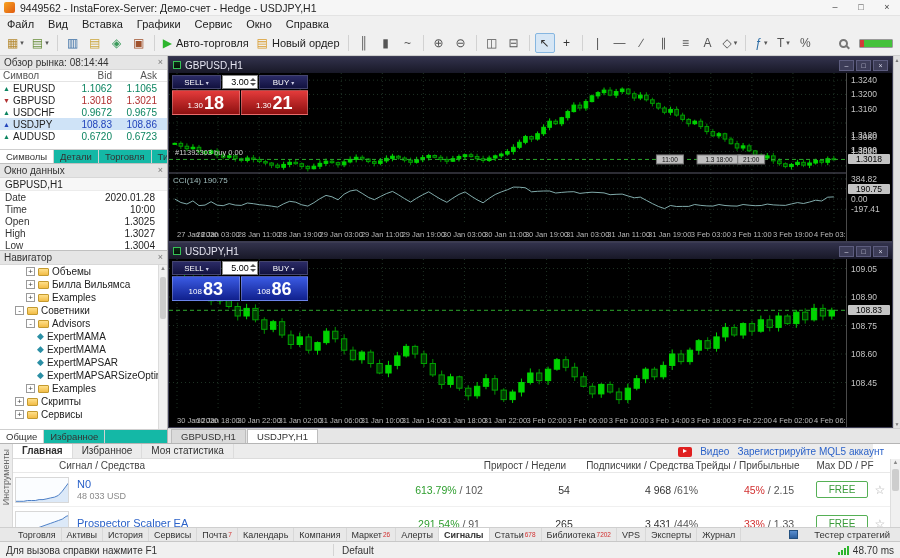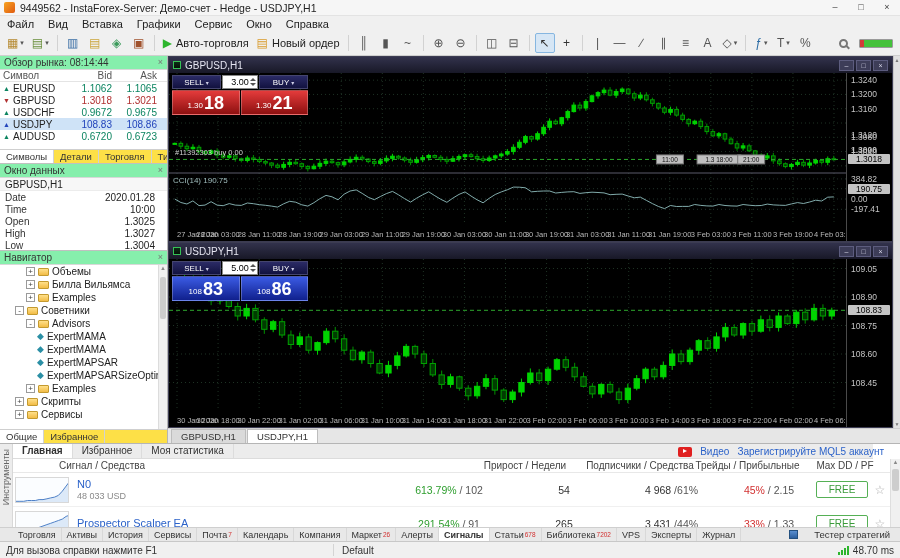--- a/index.html
+++ b/index.html
@@ -24,29 +24,29 @@
 .toolbar-right{display:flex;align-items:center;margin-left:auto;padding-right:4px}
 .mag{width:9px;height:9px;border:2px solid #777;border-radius:50%;position:relative;margin-right:3px}
 .mag:after{content:"";position:absolute;width:5px;height:2px;background:#777;transform:rotate(45deg);right:-4px;bottom:-2px}
 .meter{width:34px;height:9px;border:1px solid #9a9a9a;border-radius:1px;margin-left:8px;background:linear-gradient(90deg,#d43a3a 0 12%,#45c13c 12% 100%)}
 
 .sidebar{position:absolute;top:56px;left:0;width:168px;height:387px;background:#fff;border-right:1px solid #b5b5b5;overflow:hidden}
 .panel{position:absolute;left:0;right:0;background:#fff;overflow:hidden}
 #p-mw{top:0;height:107px}
 #p-dw{top:107px;height:87px;border-top:1px solid #c0c0c0}
 #p-nav{top:194px;height:193px;border-top:1px solid #c0c0c0}
-.panel-h{height:14px;background:#86efac;border-bottom:1px solid #d8d8d8;display:flex;align-items:center;padding:0 4px;font-size:10px;color:#333}
+.panel-h{height:14px;background:#e5e5e5;border-bottom:1px solid #d8d8d8;display:flex;align-items:center;padding:0 4px;font-size:10px;color:#333}
 .panel-h .x{margin-left:auto;color:#777;font-size:9px;line-height:9px}
 .mw-row{display:flex;height:12px;align-items:center;font-size:10px}
 .mw-head{color:#555;border-bottom:1px solid #e4e4e4}
 .mw-sym{width:72px;display:flex;align-items:center;padding-left:3px;overflow:hidden}
 .mw-bid,.mw-ask{width:45px;text-align:right;padding-right:5px}
 .mw-arrow{font-size:7px;margin-right:3px;line-height:7px}
 .mw-row.sel{background:#cfe3f7}
-.mini-tabs{position:absolute;bottom:0;left:0;right:0;height:14px;background:#fde047;display:flex;border-top:1px solid #cfcfcf;overflow:hidden}
+.mini-tabs{position:absolute;bottom:0;left:0;right:0;height:14px;background:#14b8a6;display:flex;border-top:1px solid #cfcfcf;overflow:hidden}
 .mini-tab{padding:0 6px;font-size:9.5px;color:#333;display:flex;align-items:center;border-right:1px solid #d2d2d2;white-space:nowrap}
 .mini-tab.active{background:#fff}
 .dw-sym{height:13px;line-height:13px;padding-left:5px;font-size:10px;background:#f7f7f7;border-bottom:1px solid #ececec;color:#222}
 .dw-row{display:flex;height:12px;align-items:center;font-size:10px}
 .dw-l{padding-left:5px;color:#333}
 .dw-v{margin-left:auto;padding-right:12px;color:#222}
 #nav-tree{position:absolute;top:14px;left:0;right:9px;bottom:14px;overflow:hidden}
 .nav-item{display:flex;align-items:center;height:13px;font-size:10px;white-space:nowrap;color:#222}
 .tw-exp{width:9px;height:9px;flex:none;border:1px solid #9a9a9a;background:#fff;font-size:8px;line-height:7px;text-align:center;margin-right:3px;color:#444}
 .tw-folder{width:11px;height:8px;flex:none;background:linear-gradient(#ffe08a,#f2bc46);border:1px solid #c49a2f;border-radius:1px;margin-right:3px}

